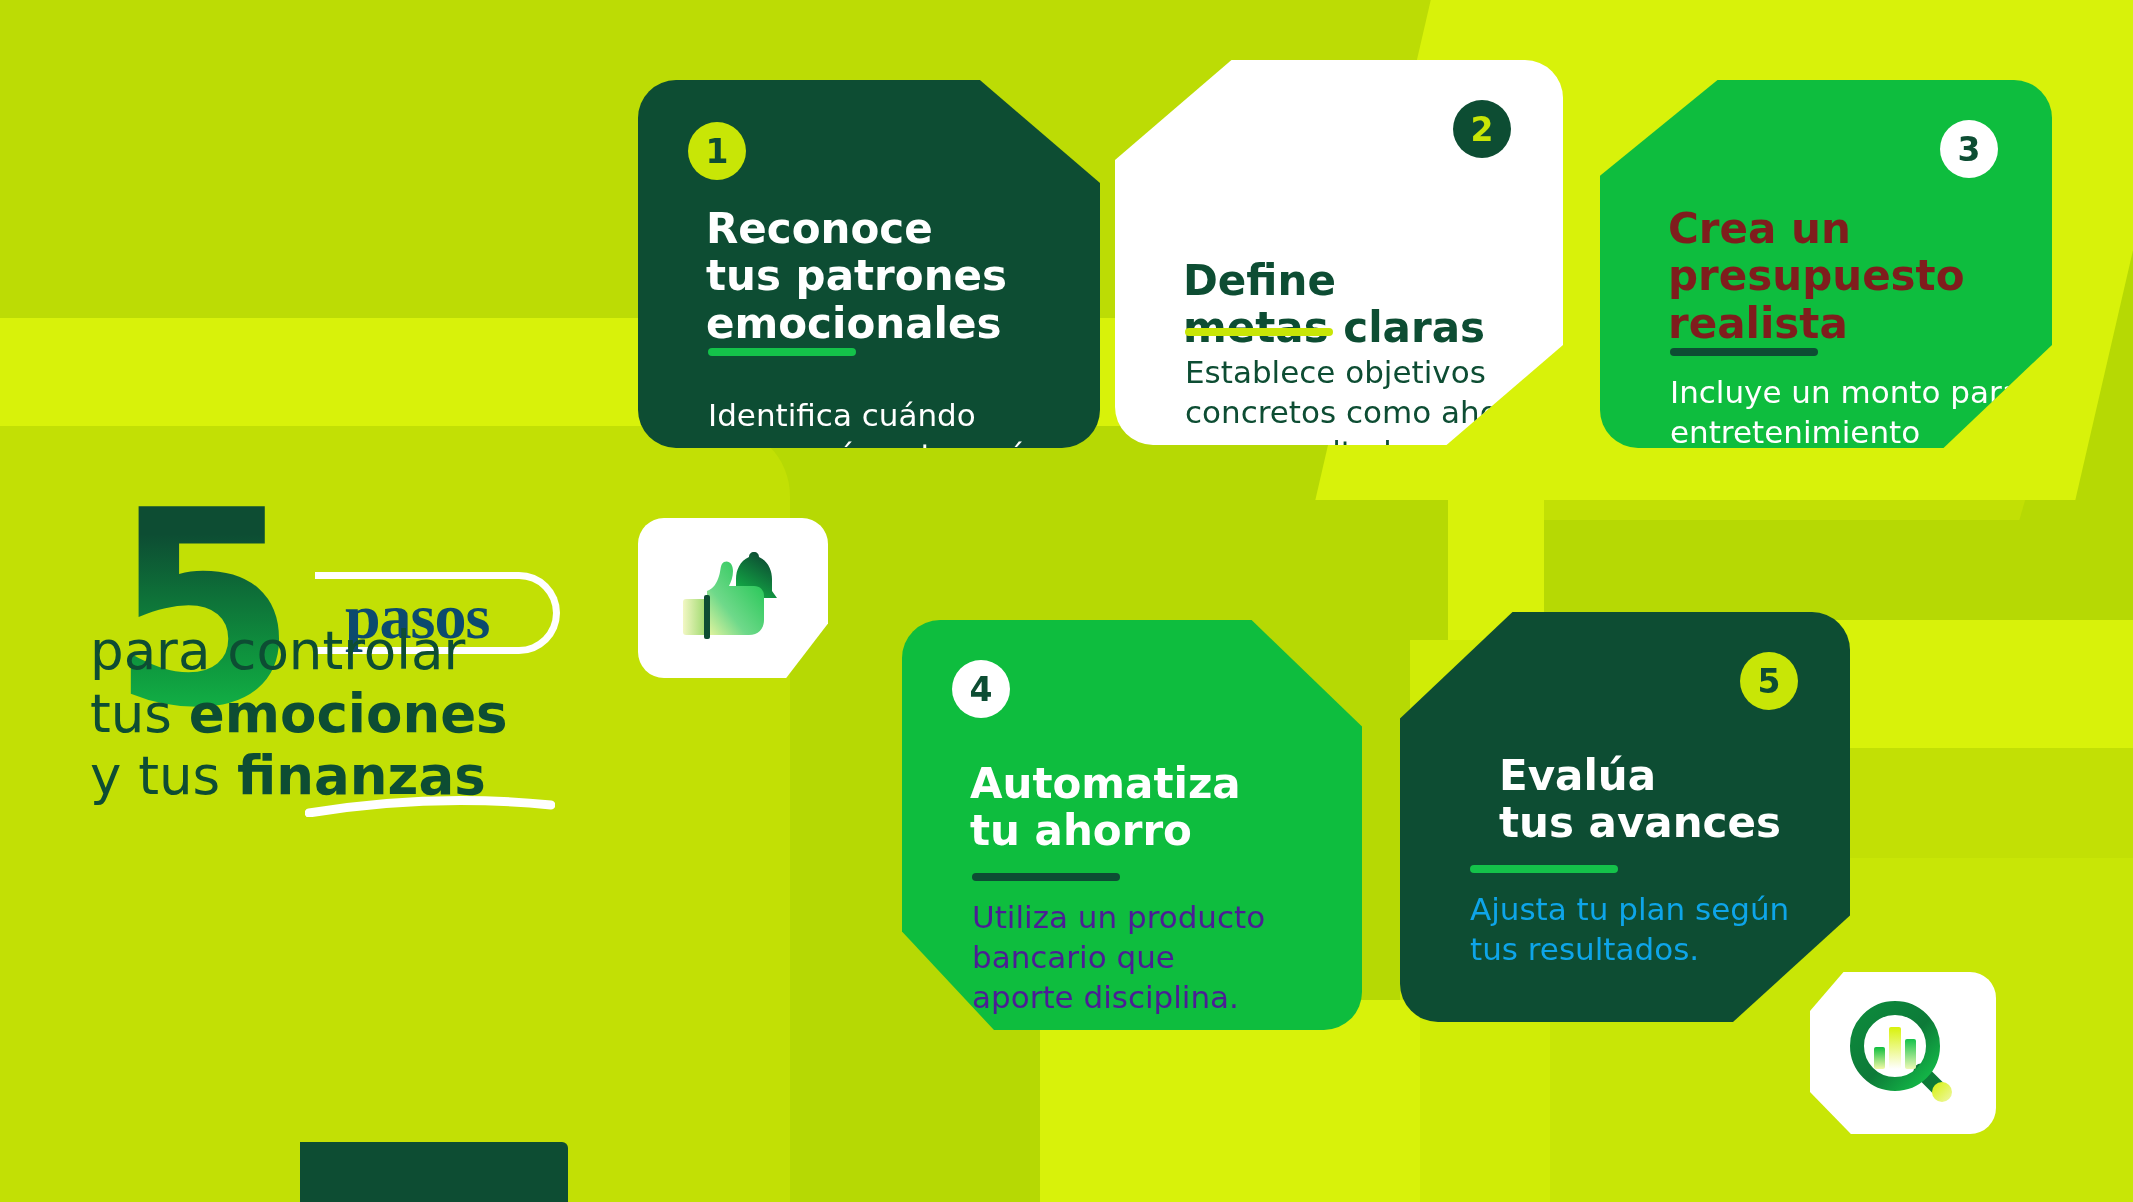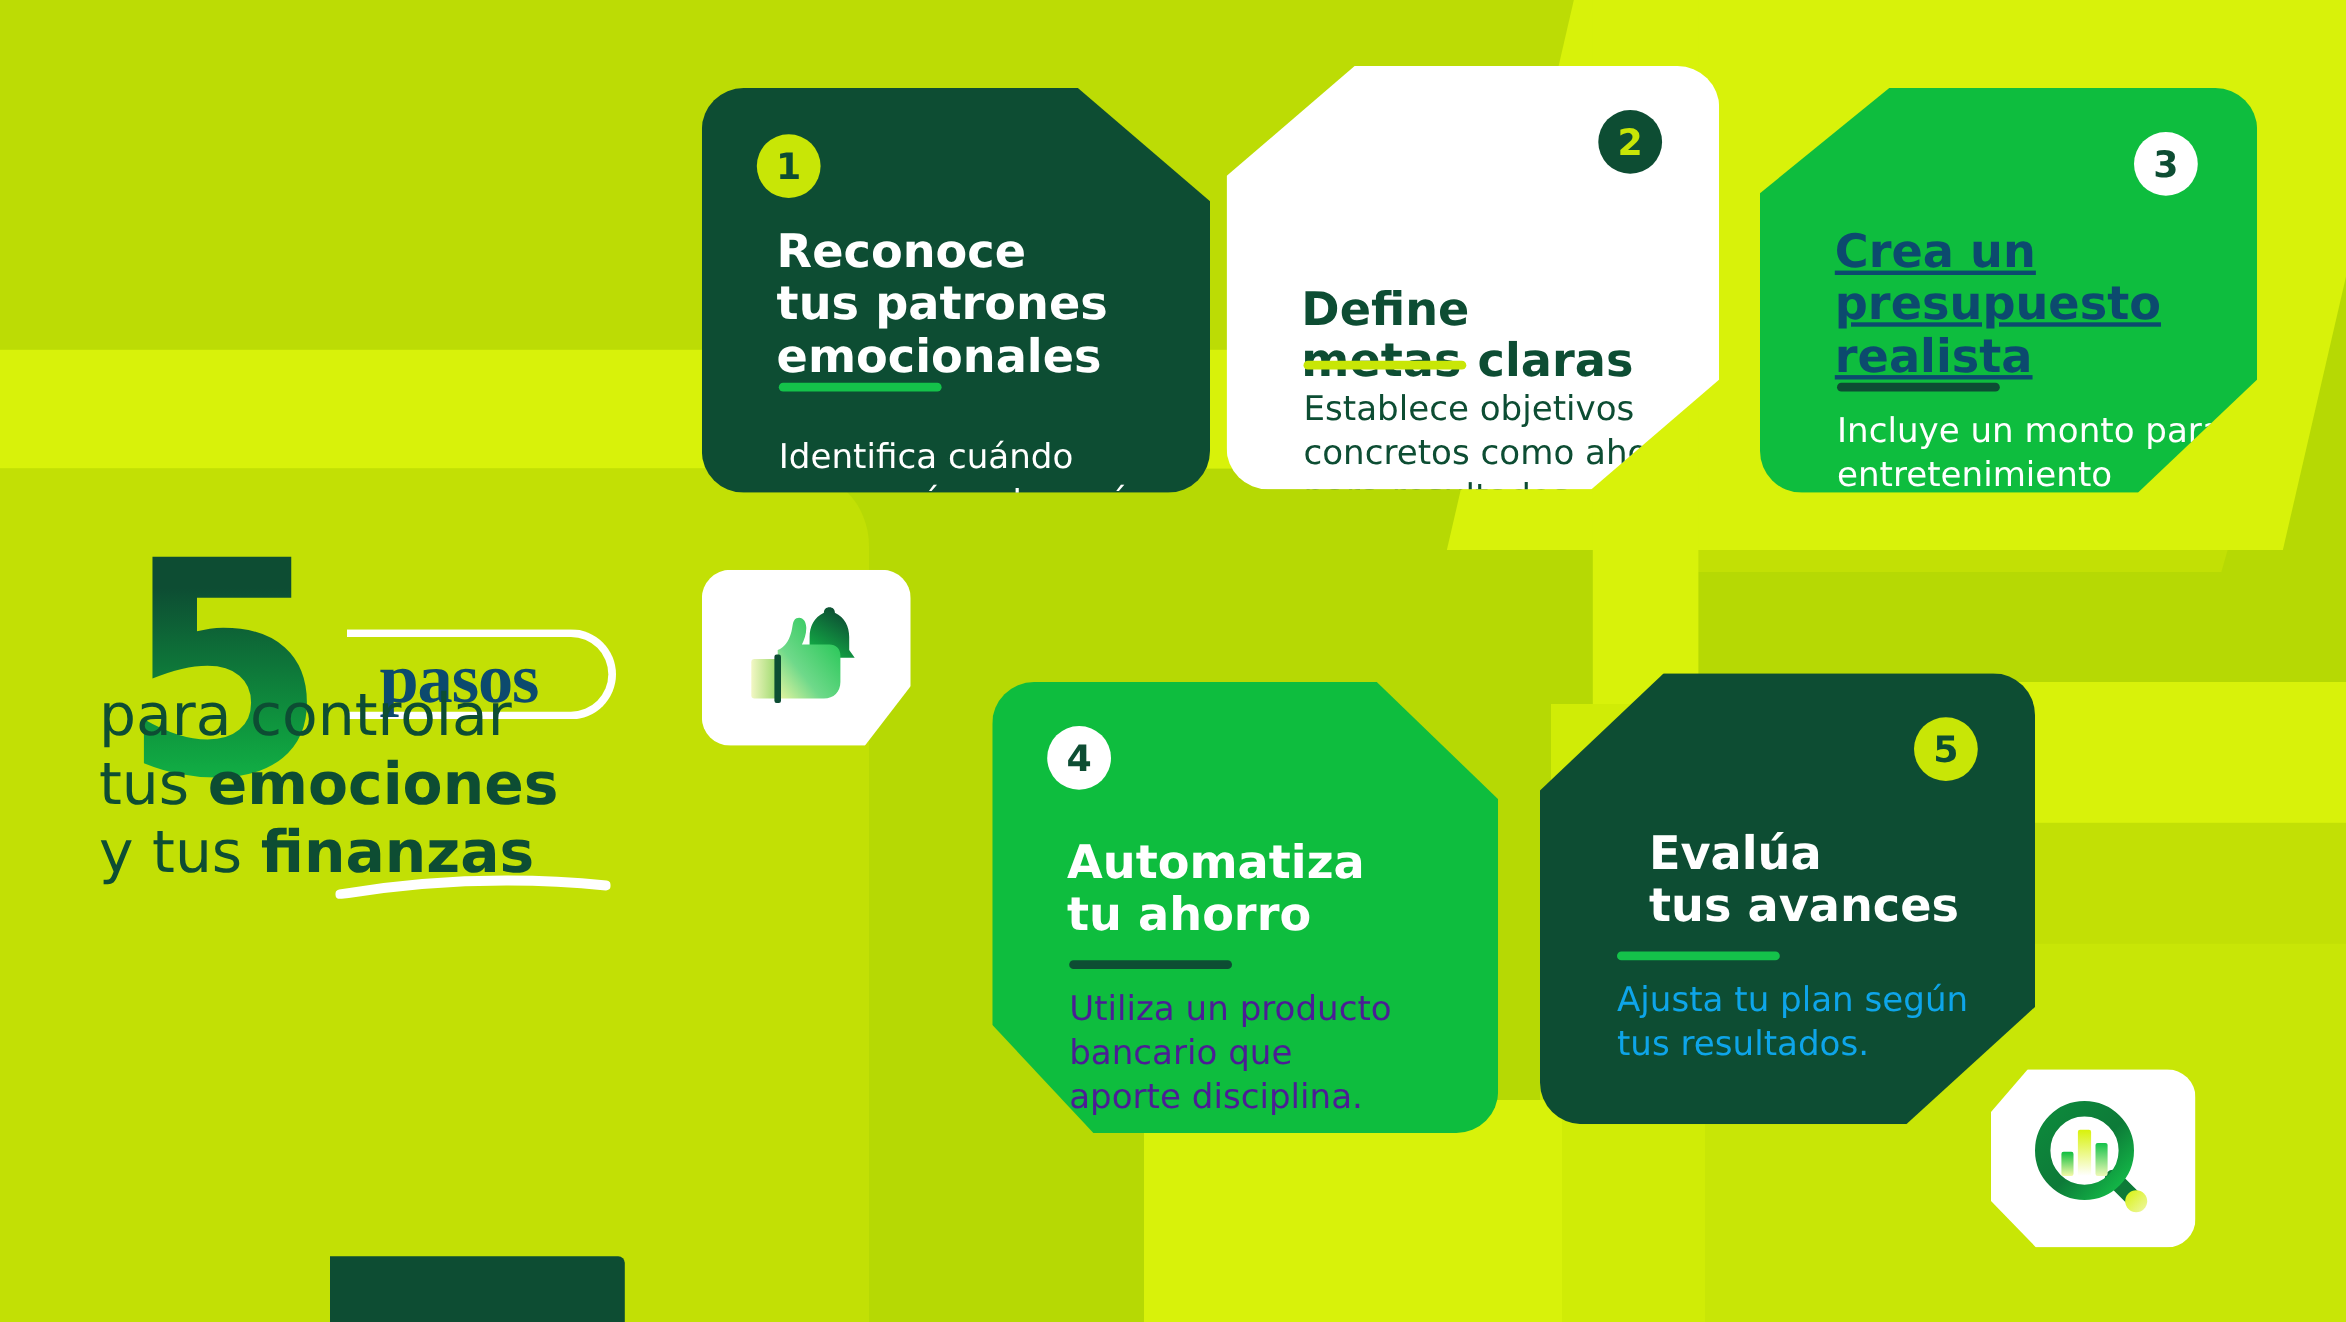--- a/index.html
+++ b/index.html
@@ -151,21 +151,21 @@
   #card2 .accent-rule{left:70px;top:268px;width:148px;background:#c8e606;}
   #card2 .card-body{left:70px;top:293px;color:#0d4d33;}
 
   
   #card3{left:1600px;top:80px;width:452px;height:368px;
     background:#0ebd3e;
     border-radius:38px;
     clip-path:polygon(26% 0, 100% 0, 100% 72%, 76% 100%, 0 100%, 0 26%);
   }
   #card3 .badge{left:340px;top:40px;background:#ffffff;color:#0d4d33;}
-  #card3 .card-title{left:68px;top:125px;color:#0c4a6e;text-decoration:underline;}
+  #card3 .card-title{left:68px;top:125px;color:#7f1d1d;}
   #card3 .accent-rule{left:70px;top:268px;width:148px;background:#0d4d33;}
   #card3 .card-body{left:70px;top:293px;color:#ffffff;}
 
   
   #card4{left:902px;top:620px;width:460px;height:410px;
     background:#0ebd3e;
     border-radius:38px;
     clip-path:polygon(0 0, 76% 0, 100% 26%, 100% 100%, 20% 100%, 0 76%);
   }
   #card4 .badge{left:50px;top:40px;background:#ffffff;color:#0d4d33;}

